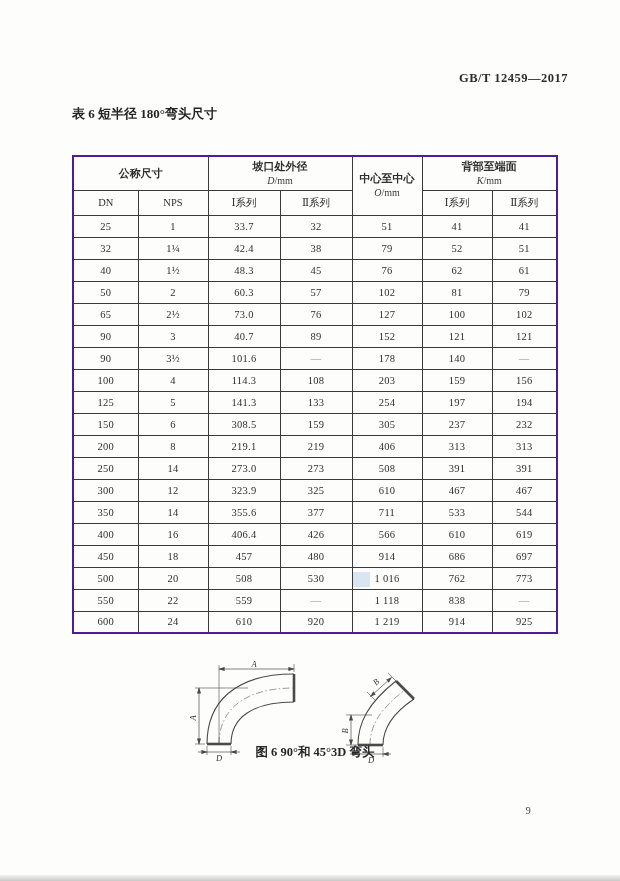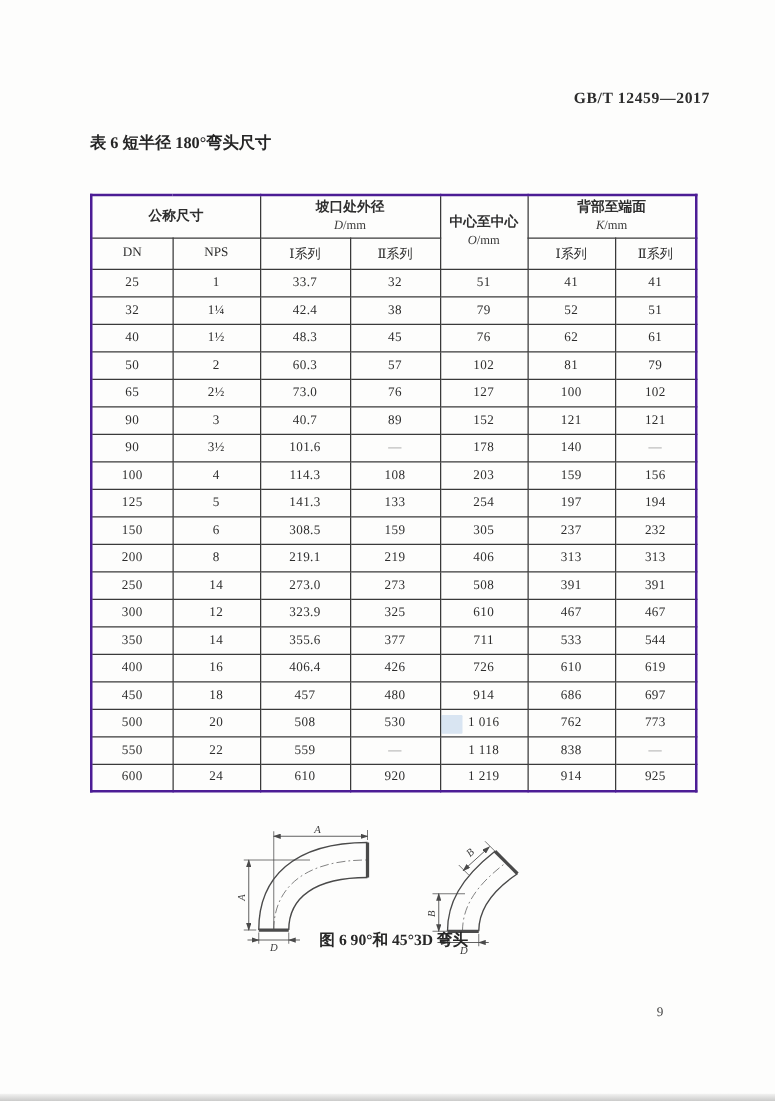--- a/index.html
+++ b/index.html
@@ -226,21 +226,21 @@
         <td>377</td>
         <td>711</td>
         <td>533</td>
         <td>544</td>
       </tr>
       <tr>
         <td>400</td>
         <td>16</td>
         <td>406.4</td>
         <td>426</td>
-        <td>726</td>
+        <td>566</td>
         <td>610</td>
         <td>619</td>
       </tr>
       <tr>
         <td>450</td>
         <td>18</td>
         <td>457</td>
         <td>480</td>
         <td>914</td>
         <td>686</td>

